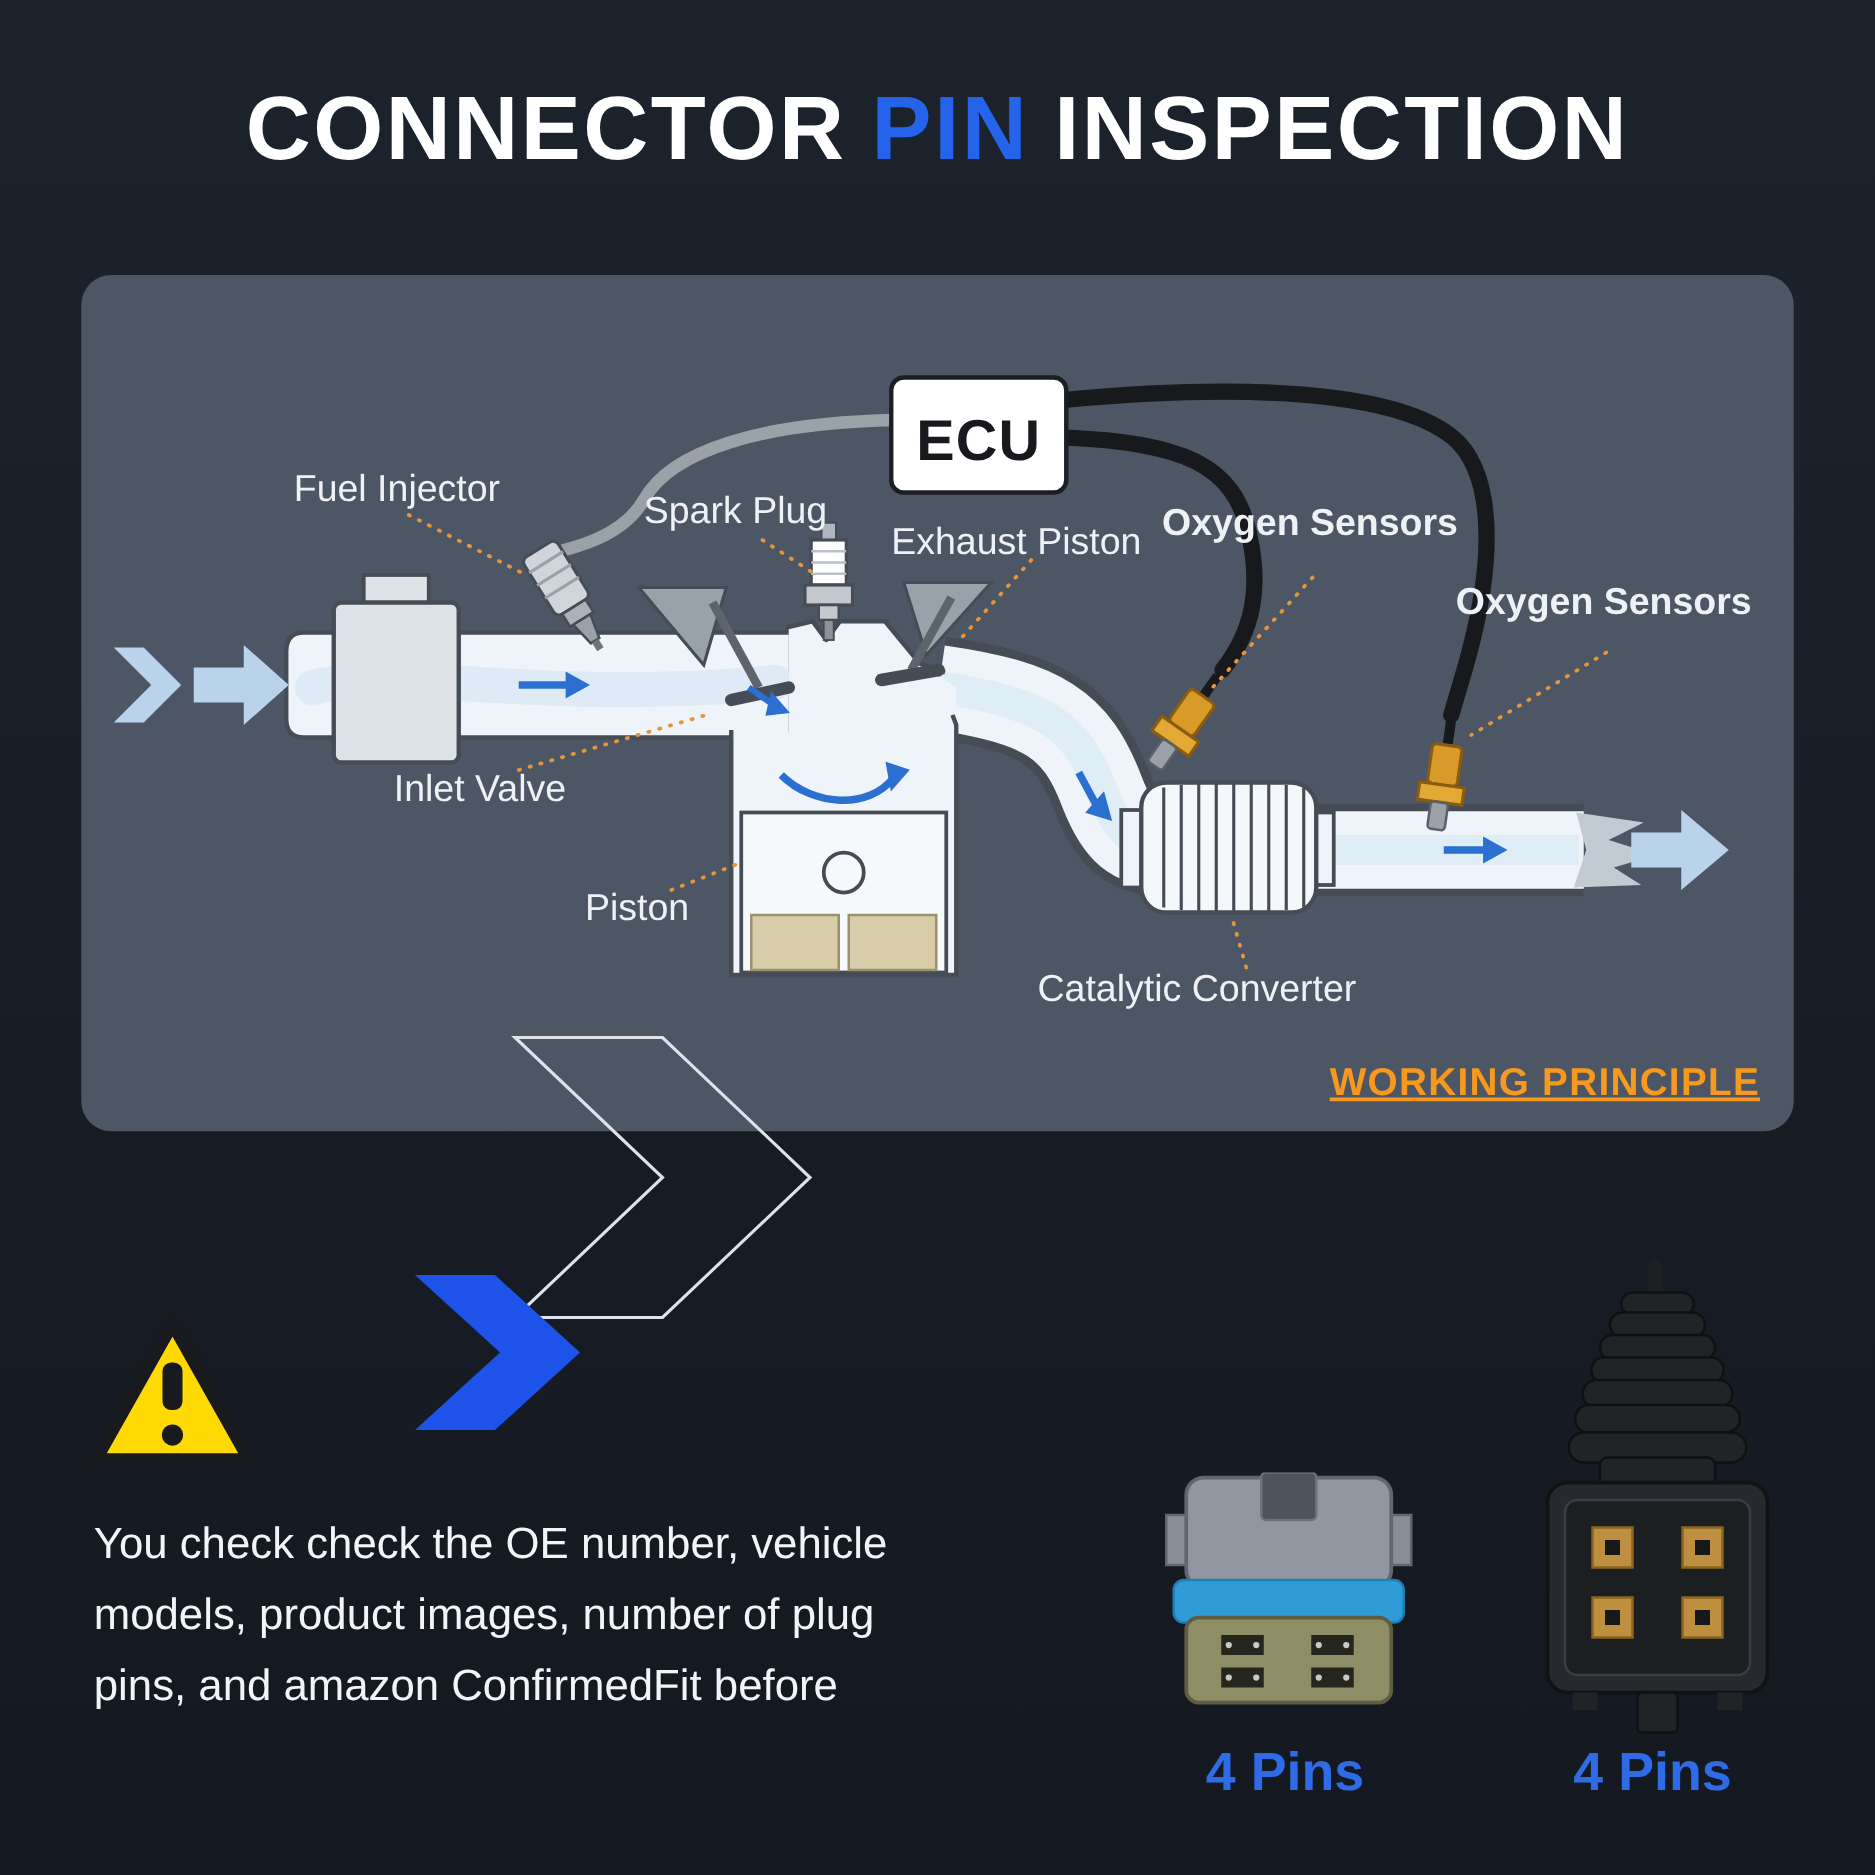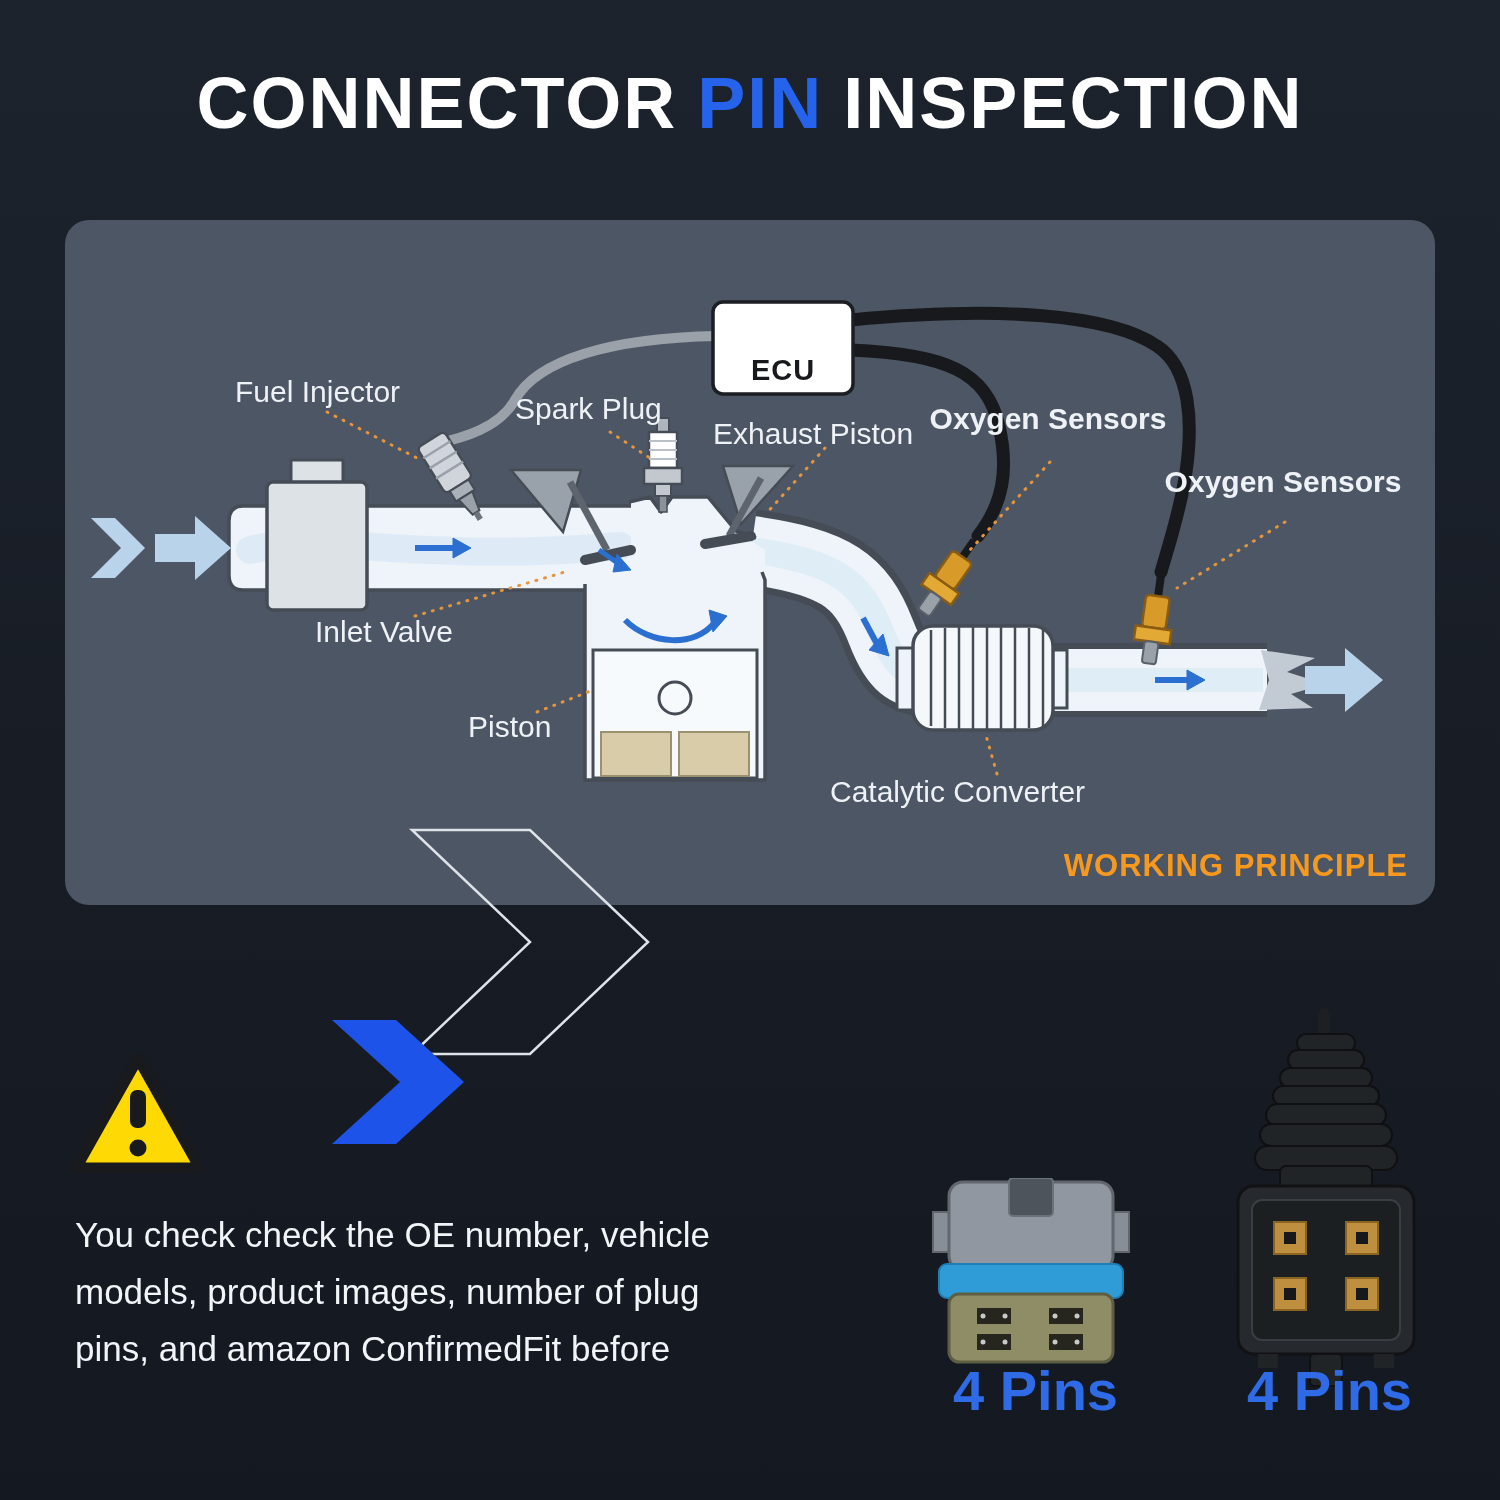--- a/index.html
+++ b/index.html
@@ -22,33 +22,33 @@
   }
   .panel svg{position:absolute;left:0;top:0;}
   
   .lbl{
     position:absolute;color:#eef2f6;font-size:30px;white-space:nowrap;z-index:5;
   }
   .lbl.bold{font-weight:700;text-align:center;line-height:37px;white-space:normal;}
   .ecu-text{
     position:absolute;left:713px;top:302px;width:140px;height:99px;z-index:5;
     display:flex;align-items:center;justify-content:center;
-    font-size:29px;font-weight:700;color:#17191d;letter-spacing:1px;margin-top:19px;
+    font-size:46px;font-weight:700;color:#17191d;letter-spacing:1px;
   }
   .caption{
     position:absolute;right:92px;top:848px;width:500px;text-align:right;z-index:5;
-    color:#f6991e;font-size:31px;font-weight:700;letter-spacing:1px;
+    color:#f6991e;font-size:31px;font-weight:700;letter-spacing:1px;text-decoration:underline;
   }
   
   .note{position:absolute;left:75px;top:1206px;z-index:4;}
   .note div{color:#f2f5f8;font-size:35px;line-height:57px;white-space:nowrap;}
   
   .pins{
-    position:absolute;top:1358px;width:180px;text-align:right;z-index:4;
-    color:#2f6be6;font-size:56px;font-weight:700;
+    position:absolute;top:1394px;width:180px;text-align:center;z-index:4;
+    color:#2f6be6;font-size:43px;font-weight:700;
   }
   .pins.left{left:938px;}
   .pins.right{left:1232px;}
   .abs{position:absolute;}
 </style>
 </head>
 <body>
 
 <div id="stage">
 

